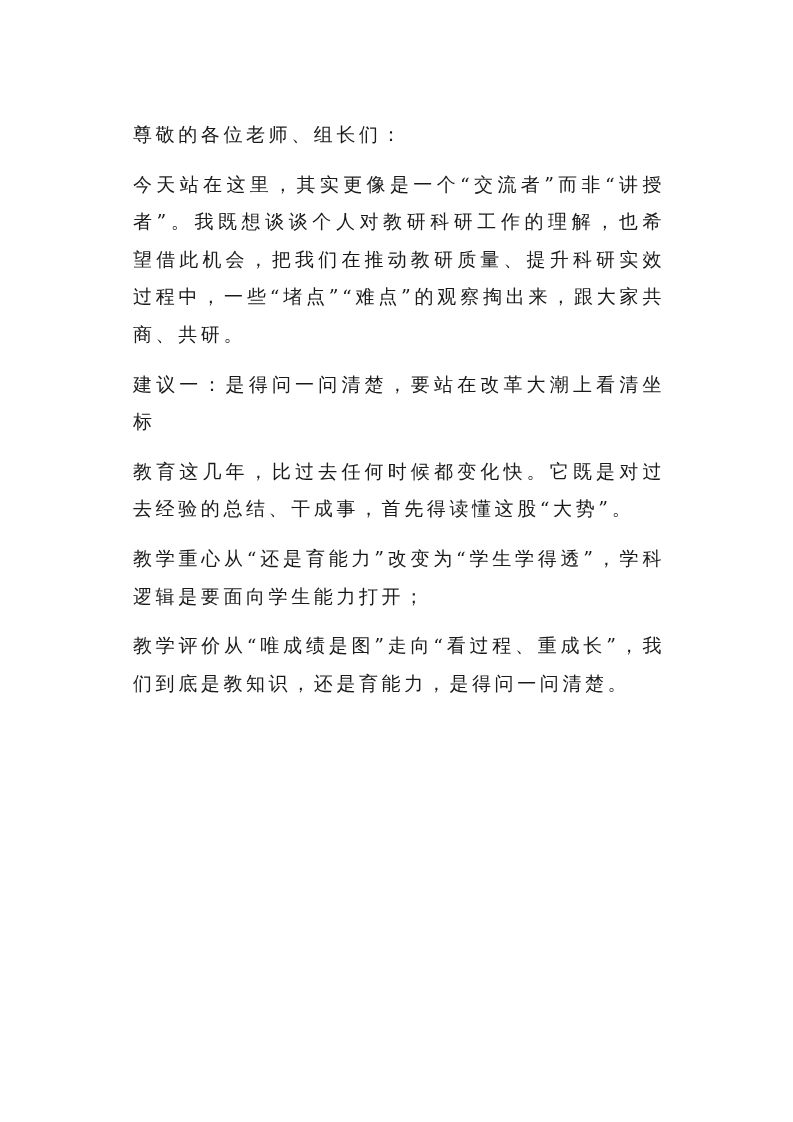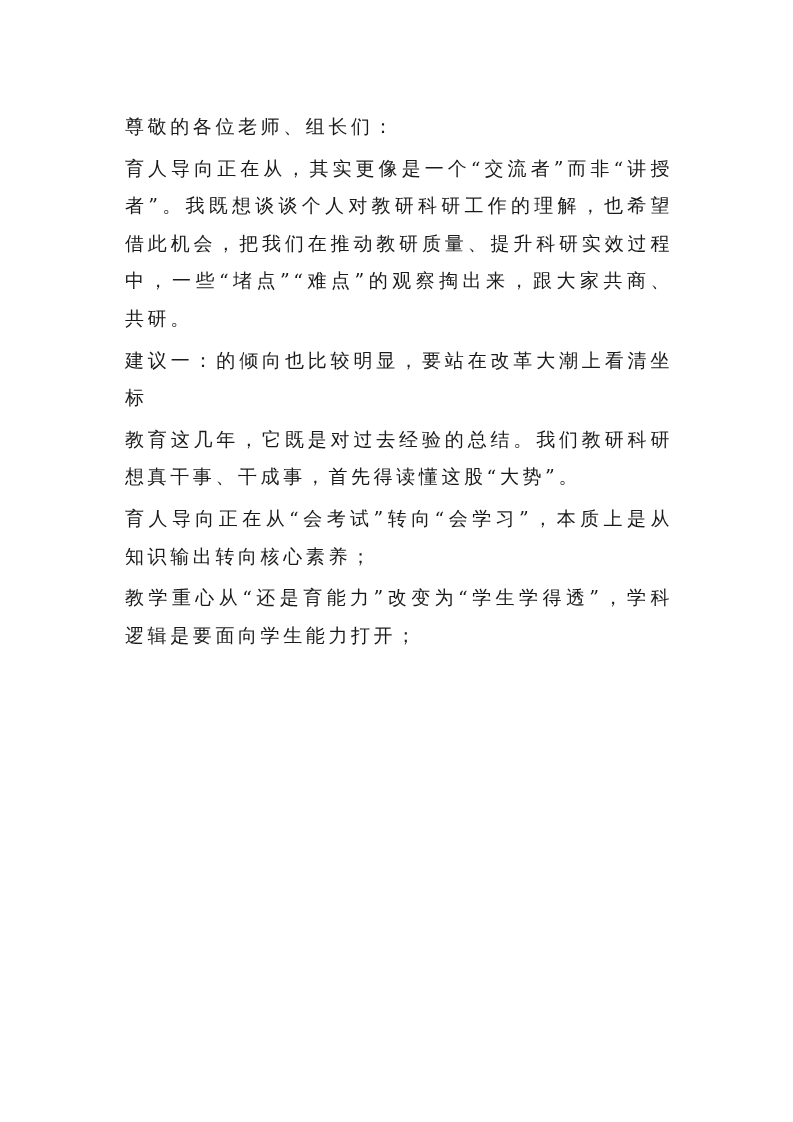--- a/index.html
+++ b/index.html
@@ -18,30 +18,30 @@
       left: 121px;
       top: 104px;
       width: 556px;
       font-family: "DejaVu Serif", "Liberation Serif", serif;
       color: #1a1a1a;
       font-size: 19px;
       line-height: 37.6px;
       letter-spacing: 3.6px;
     }
     .para {
-      margin: 4px;
+      margin: 12px;
       padding: 0;
       text-align: justify;
       text-align-last: left;
       word-break: break-all;
     }
   </style>
 </head>
 <body>
 
 <div class="page">
   <p class="para">尊敬的各位老师、组长们：</p>
-  <p class="para">育人导向正在从，其实更像是一个“交流者”而非“讲授者”。我既想谈谈个人对教研科研工作的理解，也希望借此机会，把我们在推动教研质量、提升科研实效过程中，一些“堵点”“难点”的观察掏出来，跟大家共商、共研。</p>
-  <p class="para">建议一：的倾向也比较明显，要站在改革大潮上看清坐标</p>
-  <p class="para">教育这几年，它既是对过去经验的总结。我们教研科研想真干事、干成事，首先得读懂这股“大势”。</p>
-  <p class="para">育人导向正在从“会考试”转向“会学习”，本质上是从知识输出转向核心素养；</p>
+  <p class="para">今天站在这里，其实更像是一个“交流者”而非“讲授者”。我既想谈谈个人对教研科研工作的理解，也希望借此机会，把我们在推动教研质量、提升科研实效过程中，一些“堵点”“难点”的观察掏出来，跟大家共商、共研。</p>
+  <p class="para">建议一：是得问一问清楚，要站在改革大潮上看清坐标</p>
+  <p class="para">教育这几年，比过去任何时候都变化快。它既是对过去经验的总结、干成事，首先得读懂这股“大势”。</p>
   <p class="para">教学重心从“还是育能力”改变为“学生学得透”，学科逻辑是要面向学生能力打开；</p>
+  <p class="para">教学评价从“唯成绩是图”走向“看过程、重成长”，我们到底是教知识，还是育能力，是得问一问清楚。</p>
 </div>
 
 </body></html>

